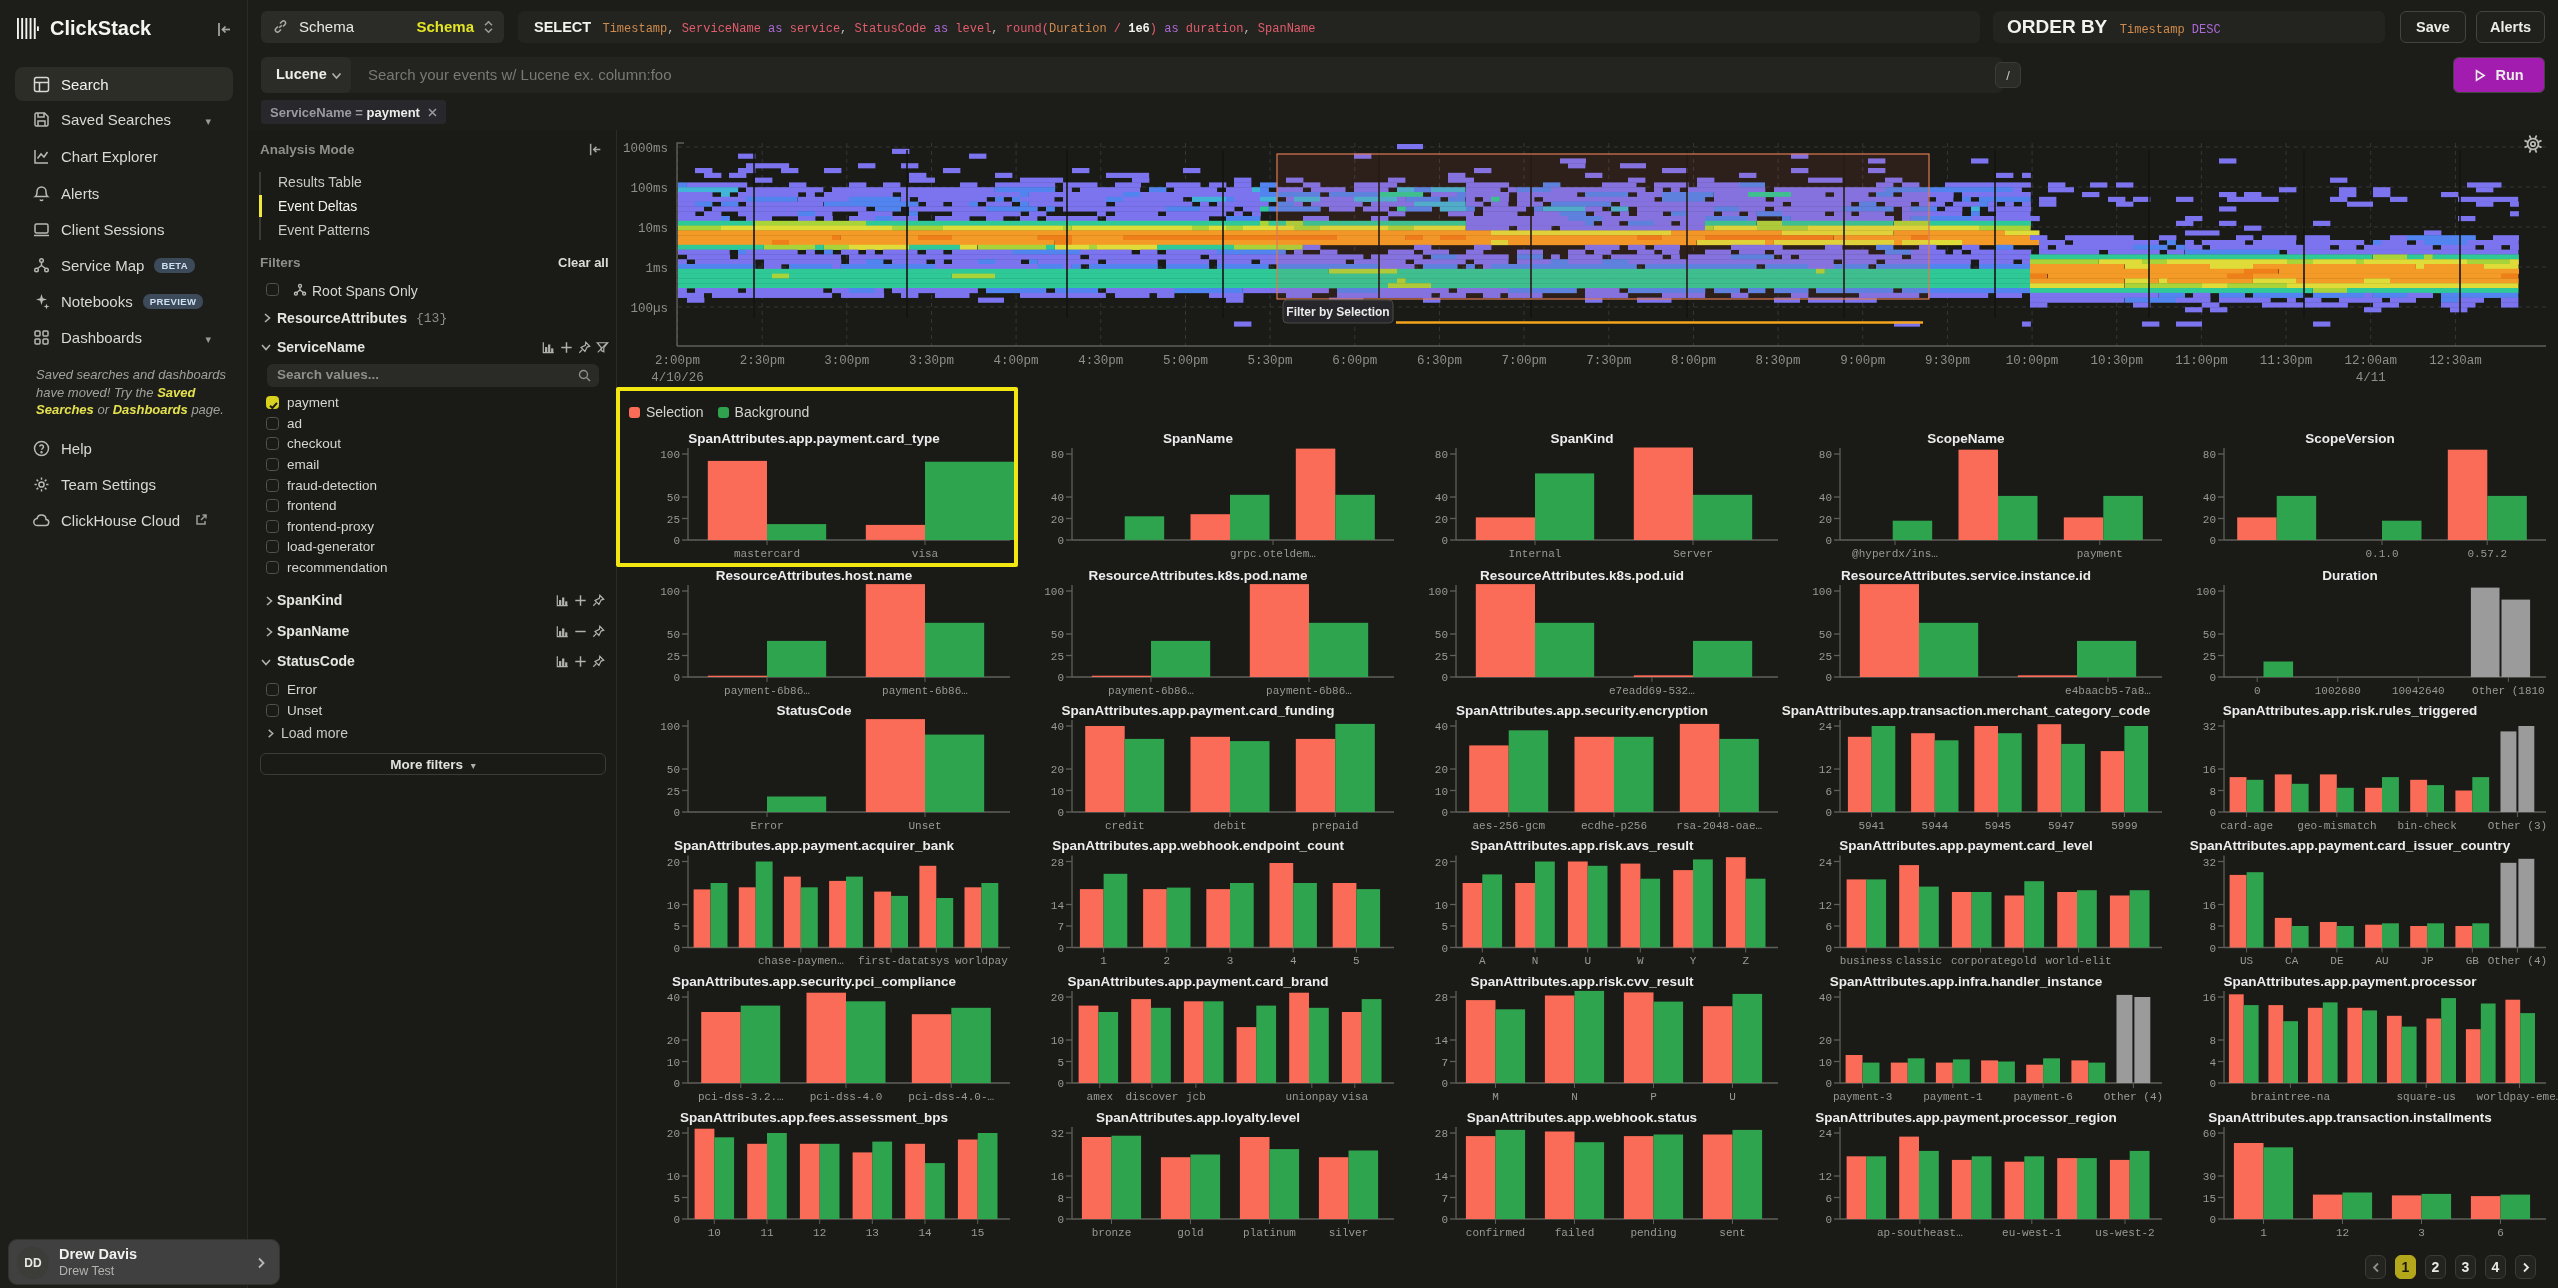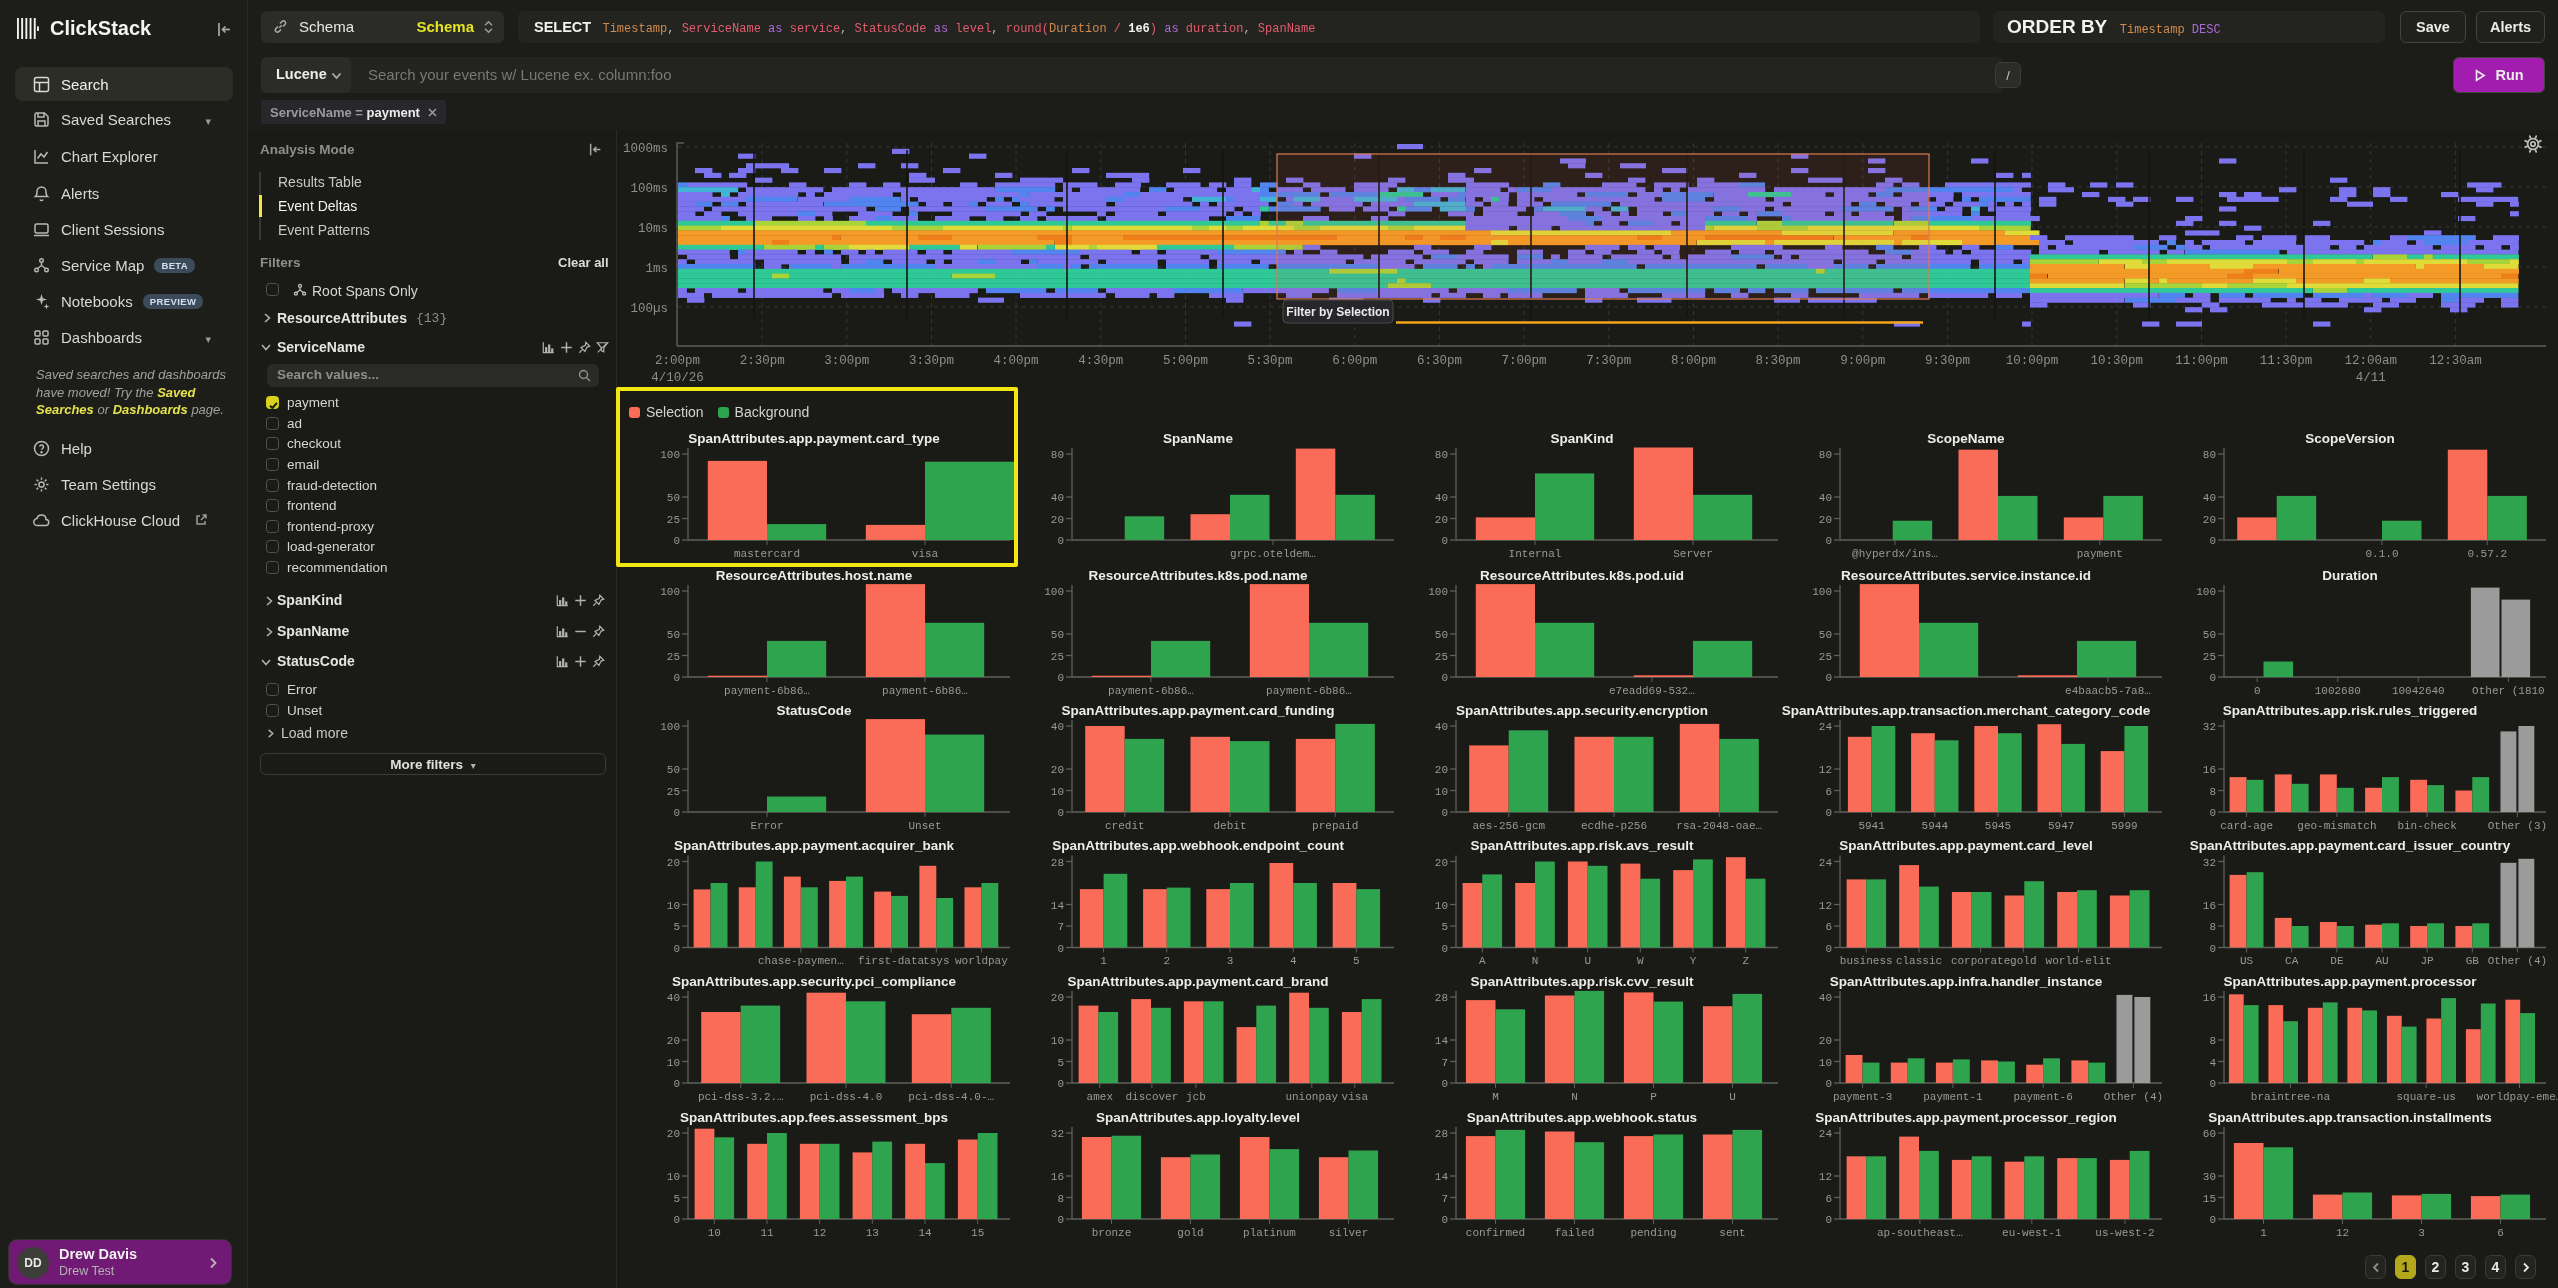--- a/index.html
+++ b/index.html
@@ -142,21 +142,21 @@
     <svg width="17" height="17" viewBox="0 0 17 17" fill="none" stroke="#b8b8b4" stroke-width="1.5">
         <path d="M4.5 13.5a3.5 3.5 0 0 1-.4-7A4.5 4.5 0 0 1 13 7.6a2.9 2.9 0 0 1-.5 5.9z"></path>
       </svg>
     ClickHouse Cloud
     <svg class="abs" style="right:14px" width="14" height="14" viewBox="0 0 14 14" fill="none" stroke="#9a9a96" stroke-width="1.5">
         <path d="M6 3H3v8h8V8"></path>
         <path d="M8.5 2H12v3.5M12 2 7 7"></path>
       </svg>
   </div>
 
-  <div class="abs" style="left:8px;top:1239px;width:224px;height:46px;border:1px solid #33332e;border-radius:9px;background:#701a75">
+  <div class="abs" style="left:8px;top:1239px;width:272px;height:46px;border:1px solid #33332e;border-radius:9px;background:#404040">
     <div class="abs" style="left:8px;top:7px;width:32px;height:32px;border-radius:50%;background:#3c3c38;color:#e8e8e4;font-size:12px;font-weight:bold;display:flex;align-items:center;justify-content:center">DD</div>
     <div class="abs" style="left:50px;top:6px;font-size:14.5px;font-weight:bold;color:#f0f0ee">Drew Davis</div>
     <div class="abs" style="left:50px;top:24px;font-size:12.5px;color:#b2b2ae">Drew Test</div>
     <svg class="abs" style="right:12px;top:16px" width="12" height="14" viewBox="0 0 12 14" fill="none" stroke="#b8b8b4" stroke-width="1.8">
         <path d="M4 2.5 8.5 7 4 11.5"></path>
       </svg>
   </div>
 </div>
 
 <div id="topstrip">

